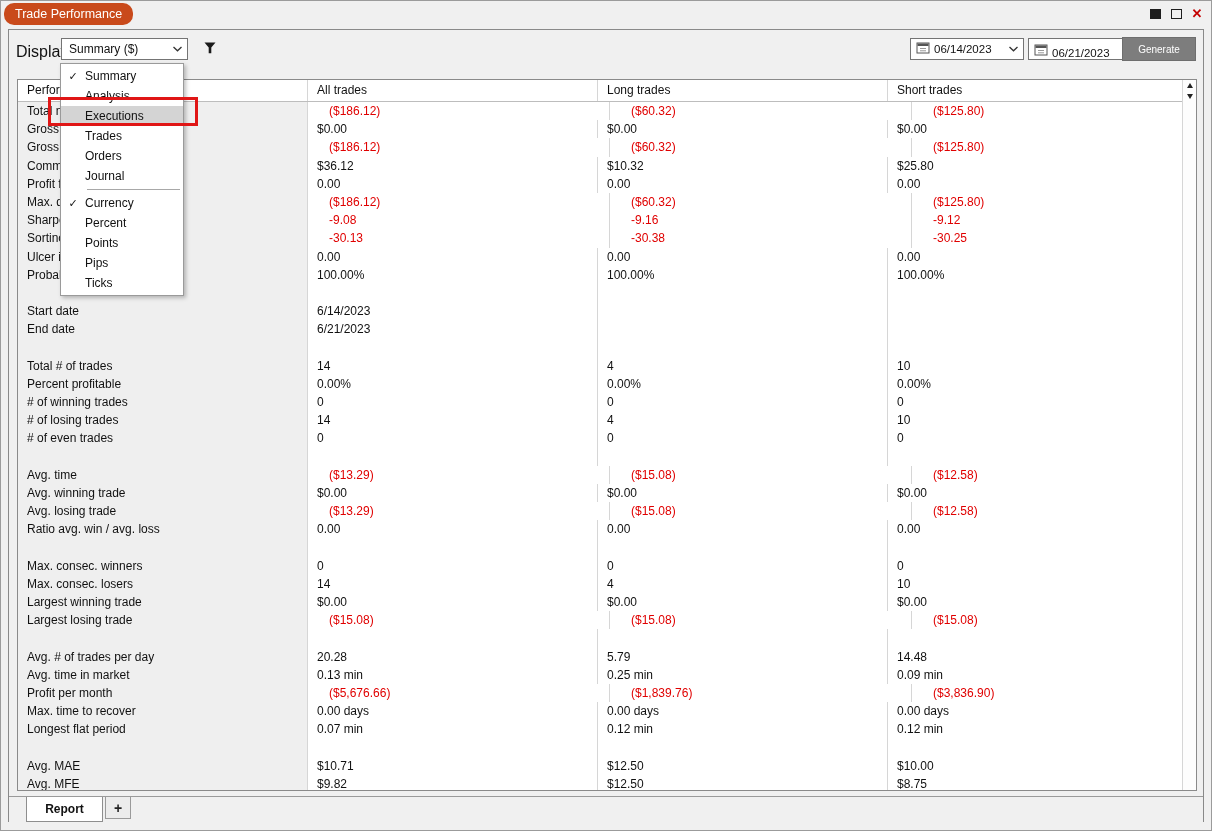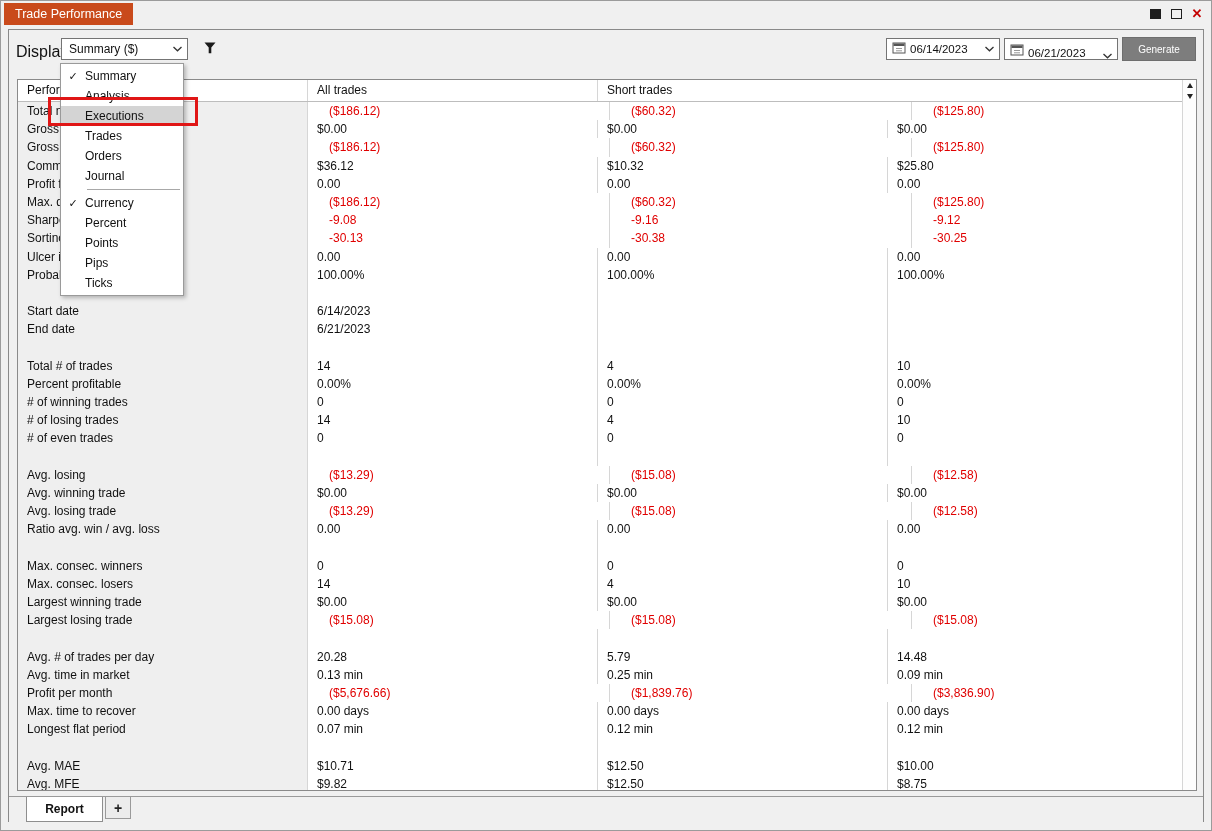--- a/index.html
+++ b/index.html
@@ -3,38 +3,38 @@
 <meta charset="utf-8">
 <style>
   * { margin:0; padding:0; box-sizing:border-box; }
   html,body { width:1212px; height:831px; overflow:hidden; }
   body { font-family:"Liberation Sans", sans-serif; background:#e4e4e4; position:relative; }
   .window { position:absolute; inset:0; background:#f0f0f0; border:1px solid #9b9b9b; }
 
   
   .titlebar { position:absolute; top:0; left:0; right:0; height:28px; }
   .title-tab { position:absolute; left:3px; top:2px; height:22px; background:var(--tab,#c94a1b);
-               color:#fff; font-size:12.5px; display:flex; align-items:center; padding:0 11px; }
+               color:#fff; font-size:12.5px; display:flex; align-items:center; padding:0 11px;border-radius:10px; }
   .win-controls { position:absolute; right:5px; top:5px; display:flex; gap:3px; }
   .win-btn { width:18px; height:15px; display:flex; align-items:center; justify-content:center; cursor:default; }
   .icon-min { width:11px; height:10px; background:#1e1e1e; border:1px solid #1e1e1e; }
   .icon-max { width:11px; height:10px; background:#f0f0f0; border:1.5px solid #1e1e1e; }
   .icon-close { color:#c40000; font-size:13px; font-weight:bold; line-height:14px; }
 
   
   .panel { position:absolute; left:7px; right:7px; top:28px; bottom:8px; border:1px solid #898989; background:#f0f0f0; }
 
   
   .toolbar { position:absolute; top:0; left:0; right:0; height:40px; }
   .display-label { position:absolute; left:7px; top:13px; font-size:16px; color:#111; }
   .combo { position:absolute; display:flex; align-items:center; background:#fff; border:1px solid #747474; font-size:12px; color:#111; }
   .display-combo { left:52px; top:8px; width:127px; height:22px; padding-left:7px; }
   .chev { margin-left:auto; padding-right:5px; display:flex; align-items:center; }
   .filter-btn { position:absolute; left:191px; top:10px; width:20px; height:20px; display:flex; align-items:center; justify-content:center; }
-  .date-combo { width:114px; height:22px; padding-left:5px; gap:4px; top:8px; }
+  .date-combo { width:114px; height:22px; padding-left:5px; gap:4px; top:8px;margin-left:24px; }
   .date1 { left:877px; } .date2 { left:995px;align-items:flex-end; }
   .date-combo .val { font-size:11.5px; }
   .generate { position:absolute; left:1113px; top:7px; width:74px; height:24px; background:var(--gen,#7d7d7d);
               color:#fff; font-size:10px; font-family:"Liberation Sans",sans-serif; border:1px solid #6e6e6e; cursor:default; }
 
   
   .table { position:absolute; left:8px; top:49px; width:1180px; height:712px; border:1px solid #8a8a8a; background:#fff; overflow:hidden; }
   .thead { display:flex; height:22px; background:#fff; border-bottom:1px solid #bdbdbd; }
   .th { font-size:12px; line-height:21px; padding-left:9px; white-space:nowrap; overflow:hidden; color:#111; }
   .col0 { width:290px; border-right:1px solid #d6d6d6; }
@@ -146,20 +146,21 @@
         </span>
       </div>
 
       <button class="generate">Generate</button>
     </div>
 
     <div class="table">
       <div class="thead">
           <div class="th col0">Performance</div>
           <div class="th col1">All trades</div>
+          <div class="th col2">Long trades</div>
           <div class="th col3">Short trades</div>
         </div>
       <div class="tbody">
           <div class="tr">
             <div class="td col0">Total net profit</div>
             <div class="td col1 neg">($186.12)</div>
             <div class="td col2 neg">($60.32)</div>
             <div class="td col3 neg">($125.80)</div>
           </div>
           <div class="tr">
@@ -270,21 +271,21 @@
             <div class="td col2">0</div>
             <div class="td col3">0</div>
           </div>
           <div class="tr">
             <div class="td col0"></div>
             <div class="td col1"></div>
             <div class="td col2"></div>
             <div class="td col3"></div>
           </div>
           <div class="tr">
-            <div class="td col0">Avg. losing</div>
+            <div class="td col0">Avg. time</div>
             <div class="td col1 neg">($13.29)</div>
             <div class="td col2 neg">($15.08)</div>
             <div class="td col3 neg">($12.58)</div>
           </div>
           <div class="tr">
             <div class="td col0">Avg. winning trade</div>
             <div class="td col1">$0.00</div>
             <div class="td col2">$0.00</div>
             <div class="td col3">$0.00</div>
           </div>

